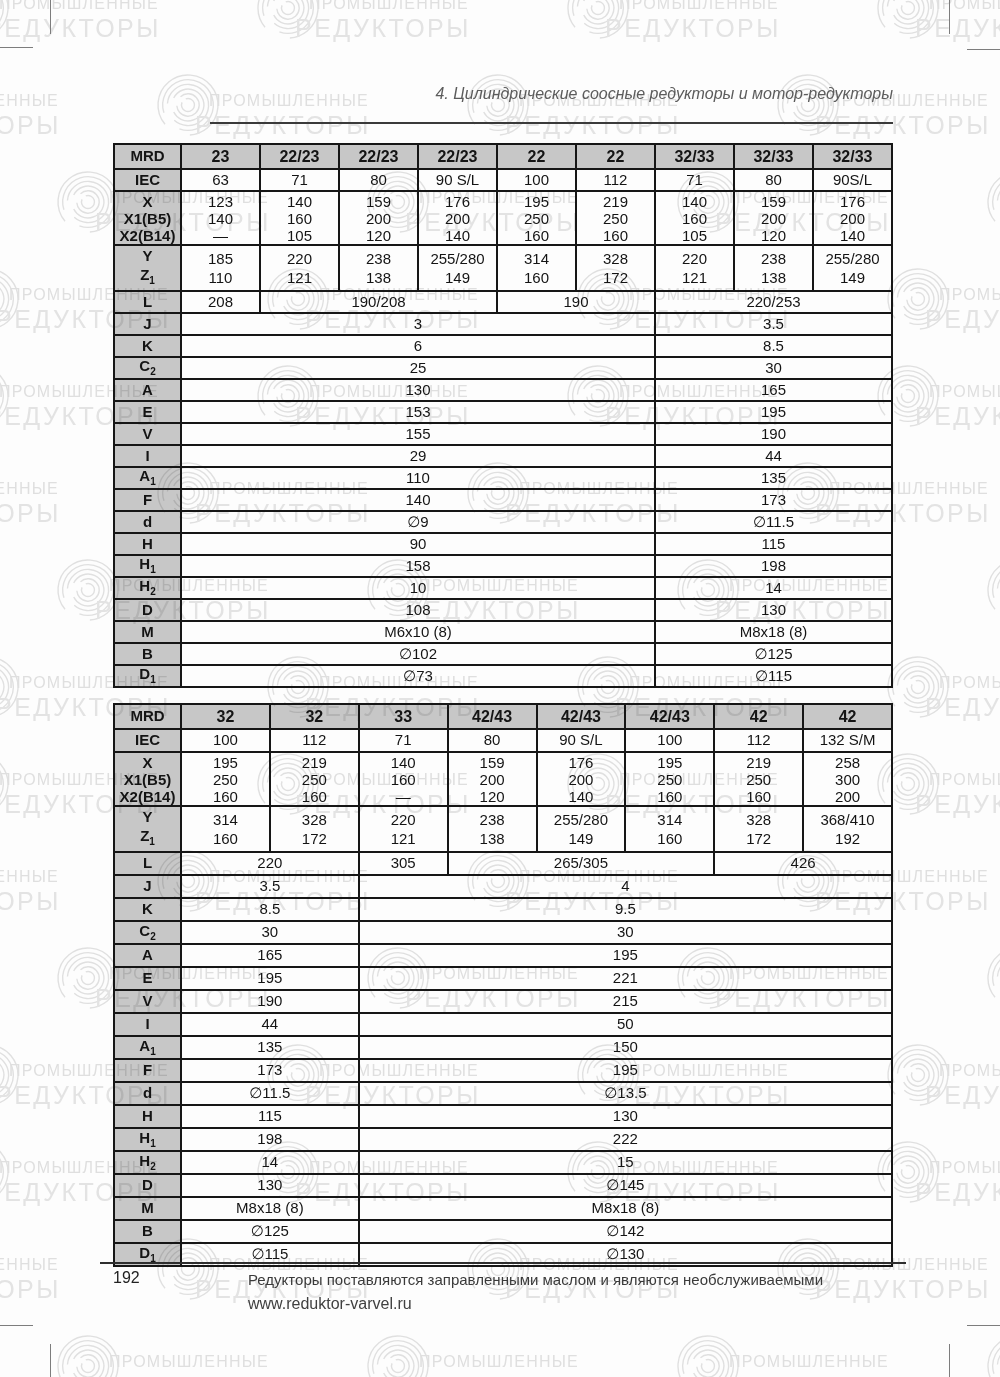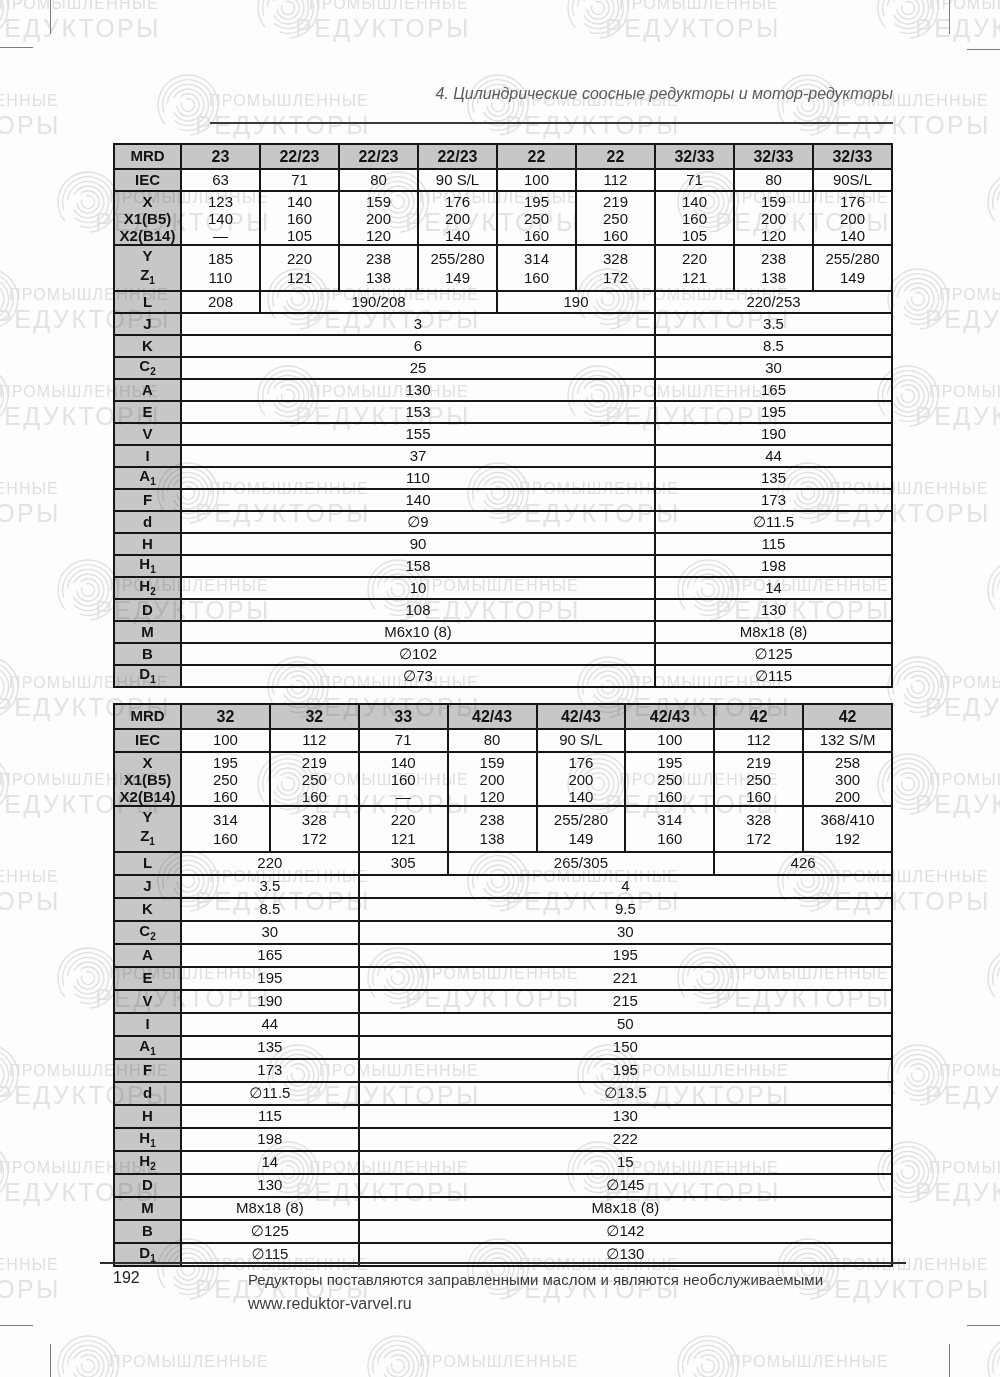--- a/index.html
+++ b/index.html
@@ -1021,21 +1021,21 @@
             <td colspan="6">153</td>
             <td colspan="3">195</td>
           </tr>
           <tr>
             <th>V</th>
             <td colspan="6">155</td>
             <td colspan="3">190</td>
           </tr>
           <tr>
             <th>I</th>
-            <td colspan="6">37</td>
+            <td colspan="6">29</td>
             <td colspan="3">44</td>
           </tr>
           <tr>
             <th>A<sub>1</sub></th>
             <td colspan="6">110</td>
             <td colspan="3">135</td>
           </tr>
           <tr>
             <th>F</th>
             <td colspan="6">140</td>

